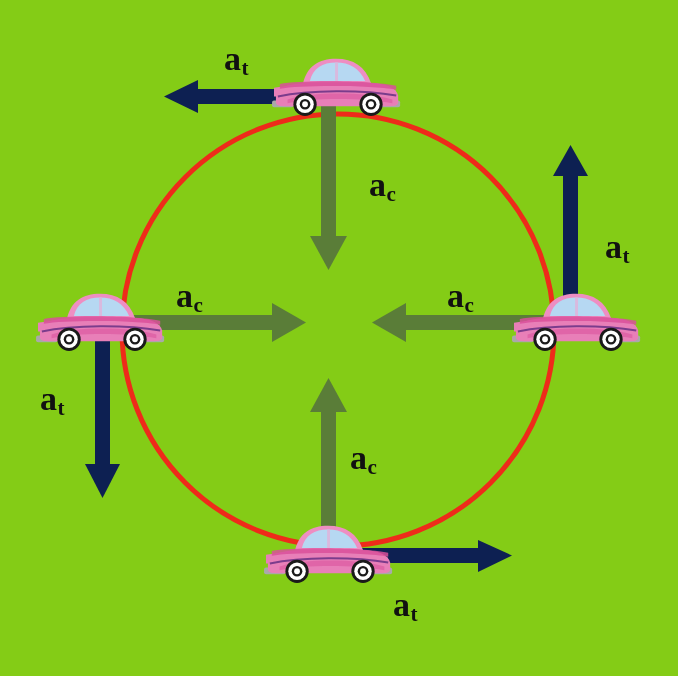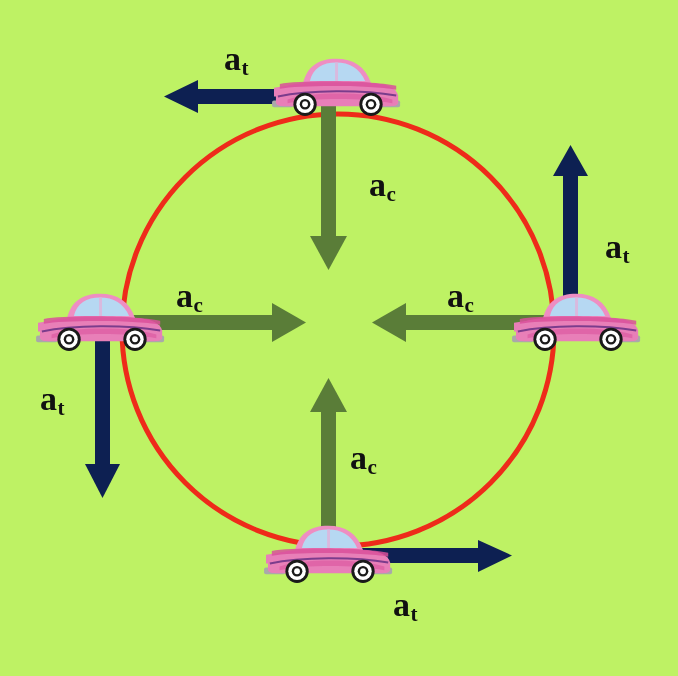--- a/index.html
+++ b/index.html
@@ -7,21 +7,21 @@
     padding: 0;
     background: #ffffff;
   }
   body {
     font-family: "Liberation Serif", serif;
   }
   #diagram-root {
     position: relative;
     width: 678px;
     height: 676px;
-    background: #bef264;
+    background: #84cc16;
     overflow: hidden;
   }
   #diagram-svg {
     position: absolute;
     left: 0;
     top: 0;
     width: 678px;
     height: 676px;
     display: block;
   }

